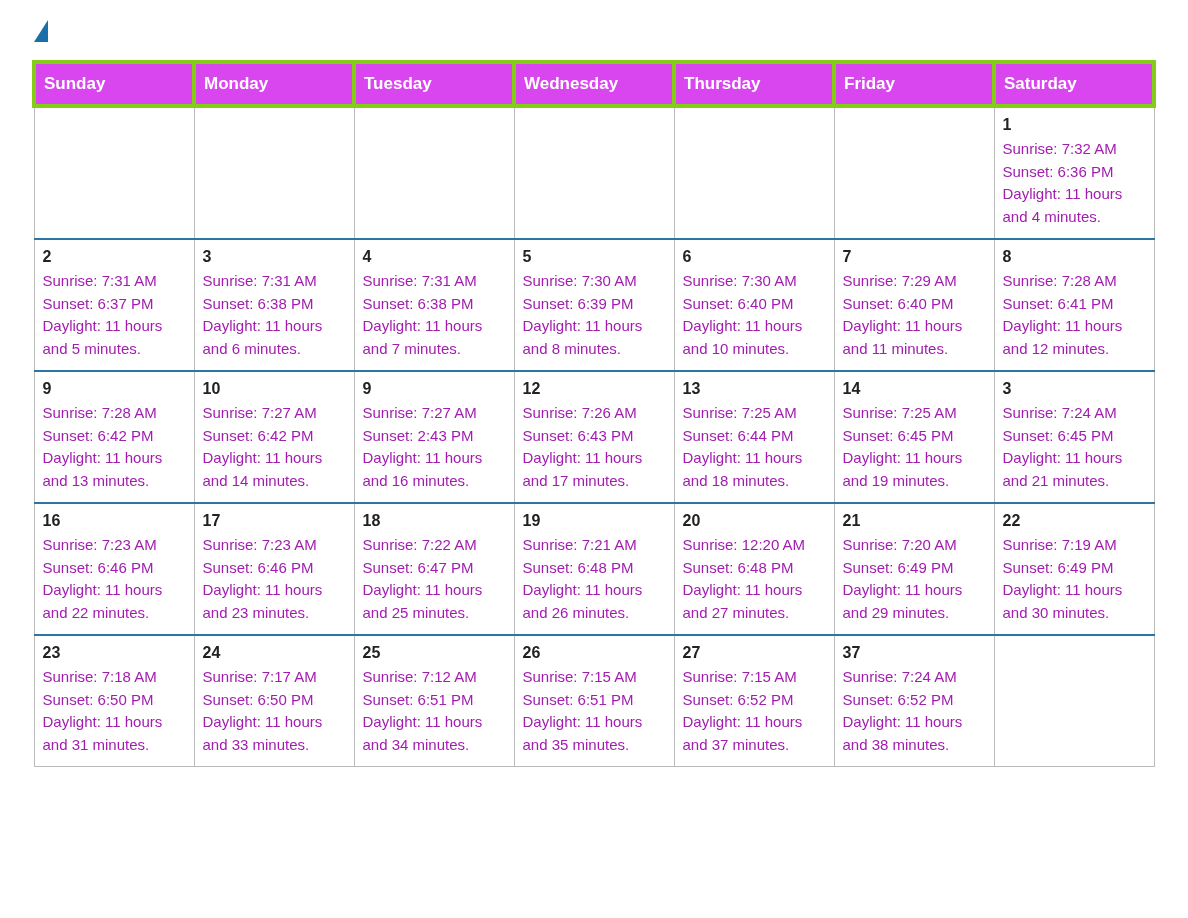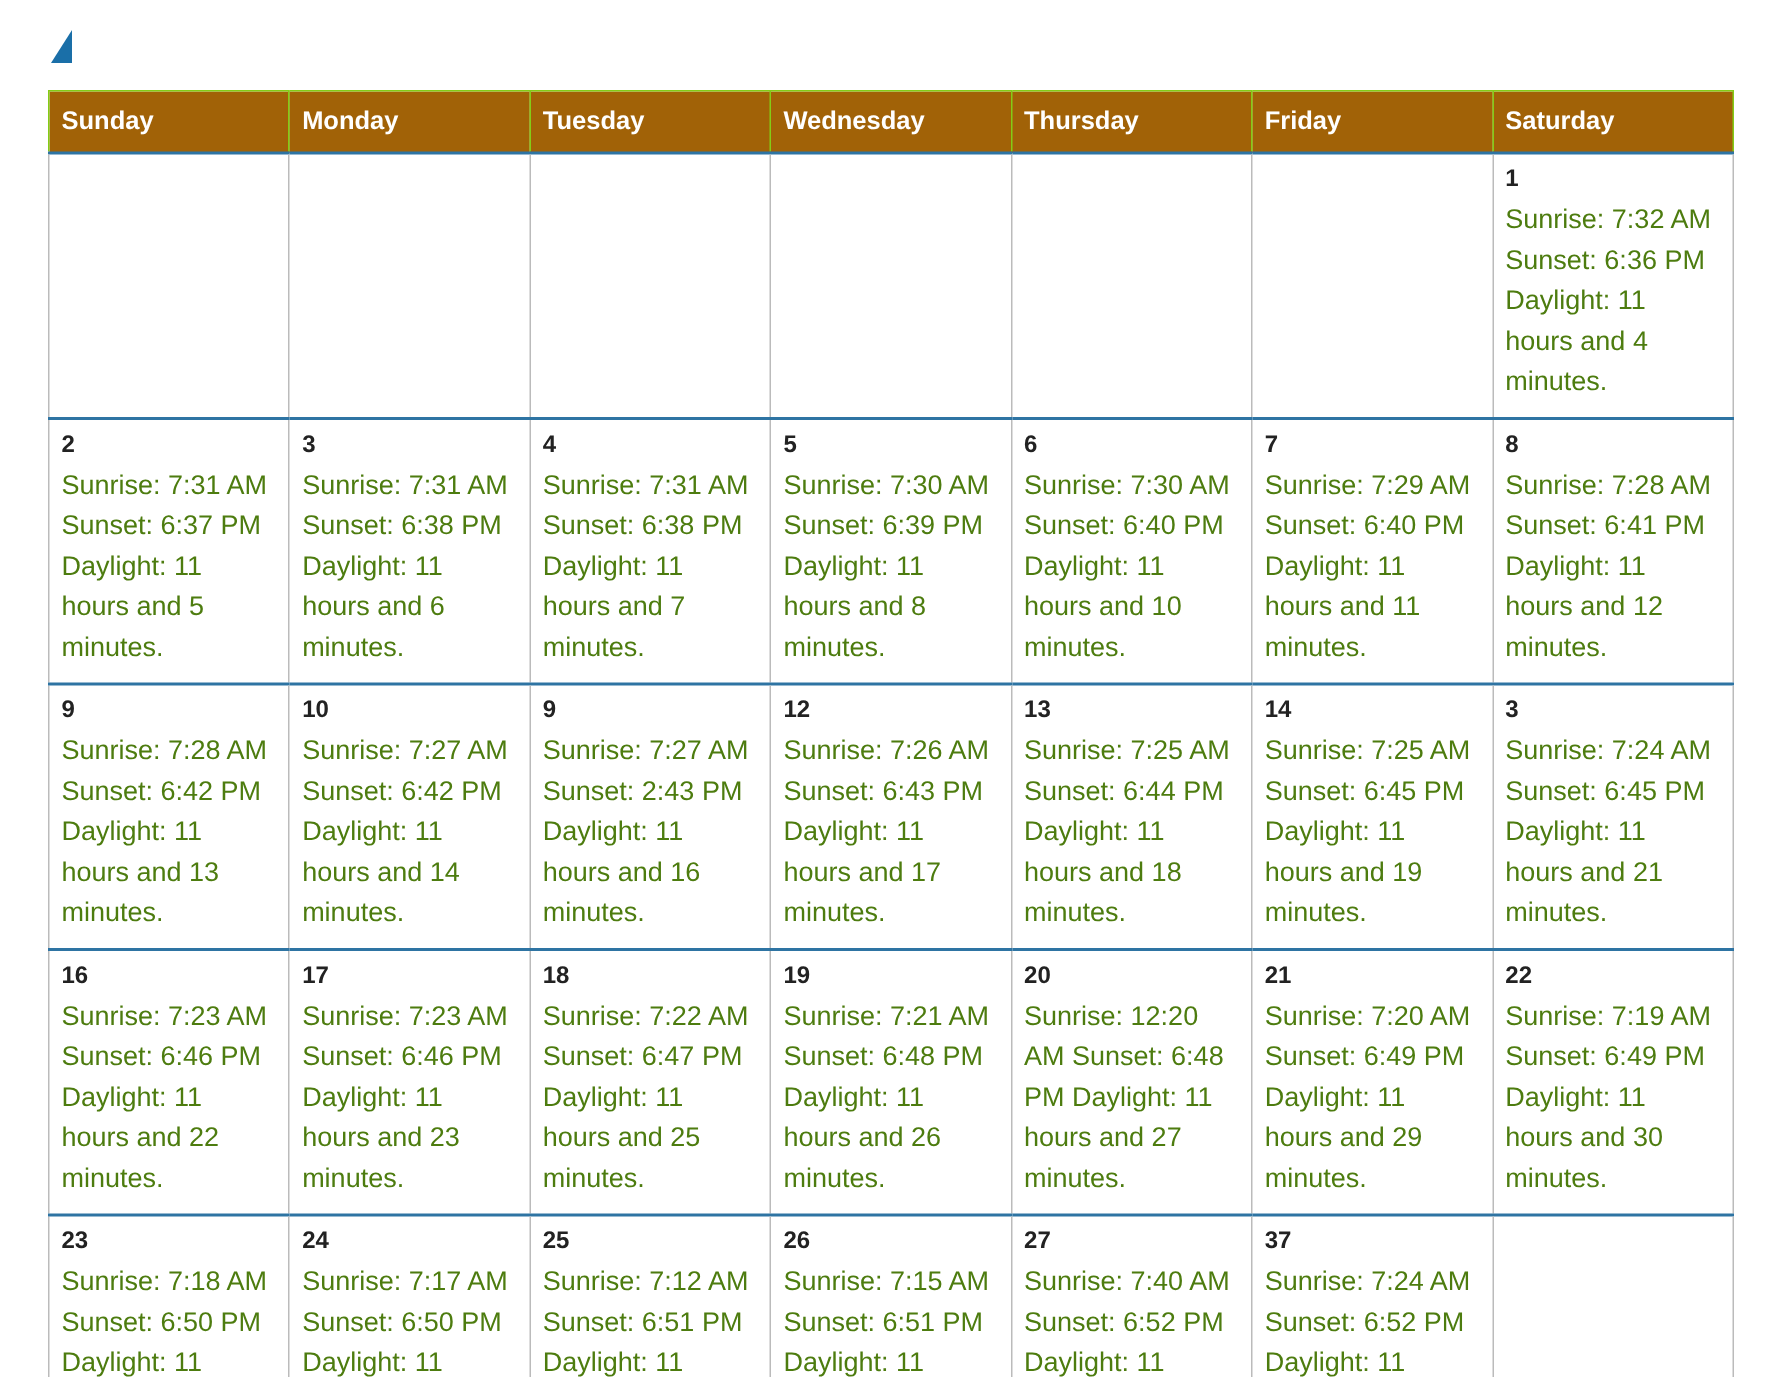--- a/index.html
+++ b/index.html
@@ -58,27 +58,27 @@
       font-size: 20px;
       color: #444;
       margin-top: 4px;
     }
     .calendar {
       width: 100%;
       border-collapse: collapse;
       border: 1px solid #aaa;
     }
     .calendar th {
-      background-color: #a16207;
+      background-color: #d946ef;
       color: #fff;
       font-size: 17px;
       font-weight: bold;
       padding: 10px 8px;
       text-align: left;
-      border: 1px solid #84cc16;
+      border: 4px solid #84cc16;
     }
     .calendar td {
       width: calc(100% / 7);
       vertical-align: top;
       padding: 8px 8px 10px 8px;
       border: 1px solid #bbb;
       font-size: 13px;
       color: #333;
       background: #fff;
       min-height: 110px;
@@ -90,22 +90,22 @@
       border-top: 2px solid #2e74a3;
     }
     .day-number {
       font-size: 16px;
       font-weight: bold;
       color: #222;
       display: block;
       margin-bottom: 4px;
     }
     .day-info {
-      font-size: 18px;
-      color: #4d7c0f;
+      font-size: 15px;
+      color: #a21caf;
       line-height: 1.5;
     }
     .empty-cell {
       background: #f9f9f9;
     }
   </style>
 </head>
 <body>
 
 <div class="header">
@@ -301,21 +301,21 @@
 Daylight: 11 hours and 34 minutes.</div>
         </td>
         <td>
           <span class="day-number">26</span>
           <div class="day-info">Sunrise: 7:15 AM
 Sunset: 6:51 PM
 Daylight: 11 hours and 35 minutes.</div>
         </td>
         <td>
           <span class="day-number">27</span>
-          <div class="day-info">Sunrise: 7:40 AM
+          <div class="day-info">Sunrise: 7:15 AM
 Sunset: 6:52 PM
 Daylight: 11 hours and 37 minutes.</div>
         </td>
         <td>
           <span class="day-number">37</span>
           <div class="day-info">Sunrise: 7:24 AM
 Sunset: 6:52 PM
 Daylight: 11 hours and 38 minutes.</div>
         </td>
         <td class="empty-cell"></td>

